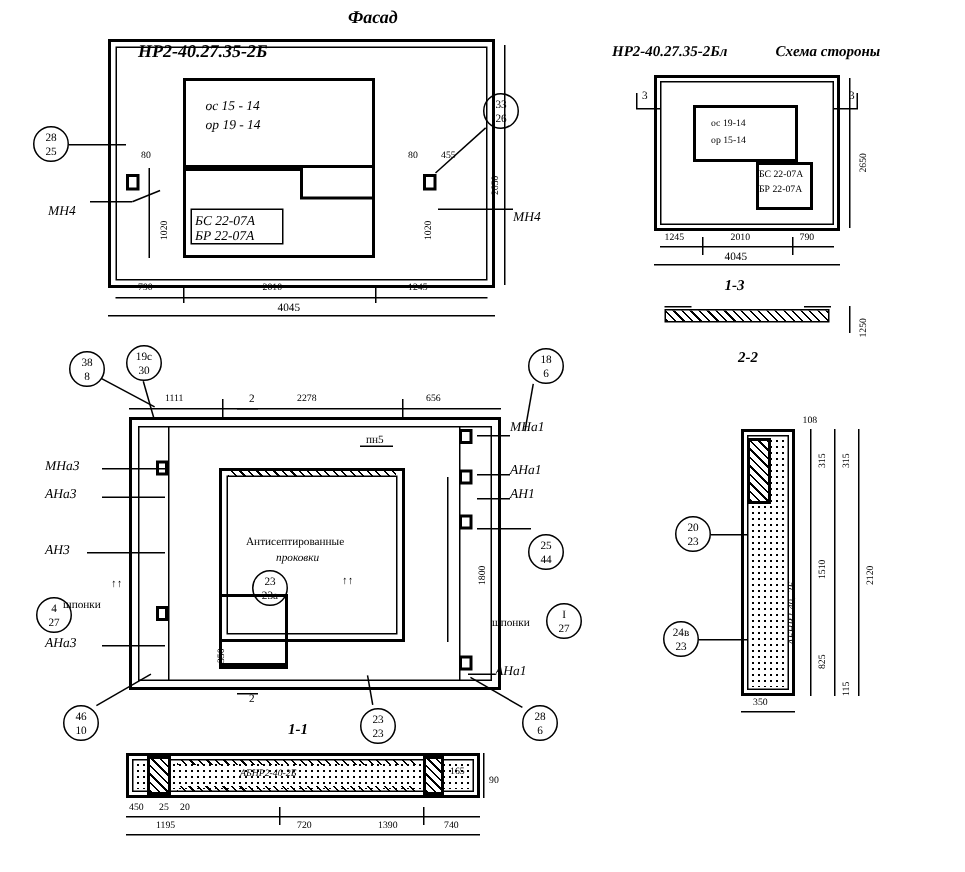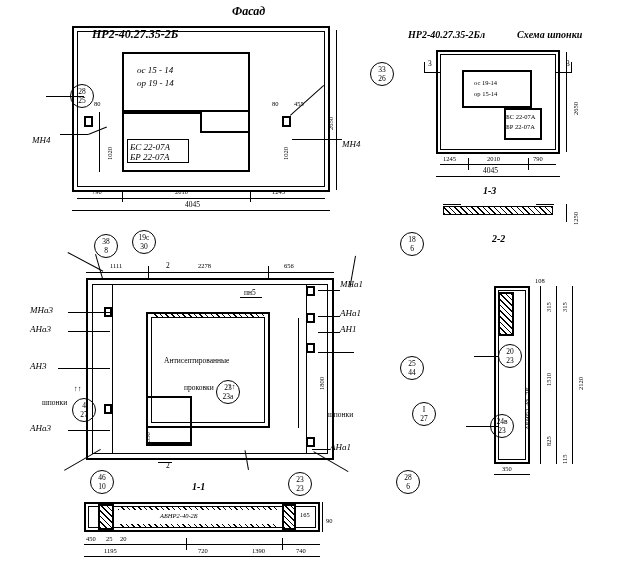--- a/index.html
+++ b/index.html
@@ -13,21 +13,21 @@
   .sm{font-size:7.5px;}
   .xs{font-size:6.5px;}
   .ln{position:absolute;background:#000;}
   .h{height:1px;}
   .v{width:1px;}
   .h2{height:2px;}
   .v2{width:2px;}
   .box{position:absolute;border:1px solid #000;box-sizing:border-box;}
   .box2{position:absolute;border:2px solid #000;box-sizing:border-box;}
   .circ{position:absolute;border:1px solid #000;border-radius:50%;
-        box-sizing:border-box;text-align:center;margin-left:48px;}
+        box-sizing:border-box;text-align:center;}
   .circ .num{font-size:7.5px;line-height:9px;display:block;}
   .circ .den{font-size:7.5px;line-height:9px;display:block;text-align:center;}
   .circ .bar{height:1px;background:#000;width:72%;margin:0 auto;}
   .lead{position:absolute;background:#000;height:1px;transform-origin:0 0;}
   .rot{position:absolute;transform-origin:0 0;white-space:nowrap;font-size:7.5px;}
   .hatch{position:absolute;
     background-image:repeating-linear-gradient(45deg,#000 0 1px,transparent 1px 4px);}
   .dotfill{position:absolute;
     background-image:radial-gradient(#000 0.5px, transparent 0.6px);
     background-size:4px 4px;}
@@ -91,21 +91,21 @@
   <div class="ln h" style="left:46px;top:96px;width:38px;"></div>
 
   <div class="circ" style="left:322px;top:62px;width:24px;height:24px;padding-top:2px;">
     <span class="num">33</span>
     <span class="bar"></span>
     <span class="den">26</span>
   </div>
   <div class="lead" style="left:290px;top:115px;width:45px;transform:rotate(-42deg);"></div>
 
   <div class="t med" style="left:408px;top:30px;">НР2-40.27.35-2Бл</div>
-  <div class="t med" style="left:517px;top:30px;">Схема шпонки</div>
+  <div class="t med" style="left:517px;top:30px;">Схема стороны</div>
 
   <div class="box2" style="left:436px;top:50px;width:124px;height:104px;"></div>
   <div class="box" style="left:440px;top:54px;width:116px;height:96px;"></div>
 
   <div class="box2" style="left:462px;top:70px;width:70px;height:38px;"></div>
   <div class="t xs" style="left:474px;top:80px;">ос 19-14</div>
   <div class="t xs" style="left:474px;top:91px;">ор 15-14</div>
 
   <div class="box2" style="left:504px;top:108px;width:38px;height:32px;"></div>
   <div class="t xs" style="left:506px;top:114px;">БС 22-07А</div>
@@ -146,21 +146,21 @@
   <div class="ln v" style="left:306px;top:284px;height:170px;"></div>
 
   <div class="box2" style="left:146px;top:312px;width:124px;height:116px;"></div>
   <div class="box" style="left:151px;top:317px;width:114px;height:106px;"></div>
   <div class="box2" style="left:146px;top:396px;width:46px;height:48px;"></div>
   <div class="ln h2" style="left:146px;top:444px;width:46px;"></div>
 
   <div class="hatch" style="left:152px;top:313px;width:112px;height:5px;"></div>
 
   <div class="t sm" style="left:164px;top:357px;">Антисептированные</div>
-  <div class="t sm" style="left:184px;top:384px;">проковки</div>
+  <div class="t sm" style="left:184px;top:368px;font-style:italic;">проковки</div>
 
   <div class="t ti" style="left:30px;top:306px;">МНа3</div>
   <div class="ln h" style="left:68px;top:312px;width:42px;"></div>
   <div class="t ti" style="left:30px;top:325px;">АНа3</div>
   <div class="ln h" style="left:68px;top:331px;width:42px;"></div>
   <div class="t ti" style="left:30px;top:362px;">АН3</div>
   <div class="ln h" style="left:58px;top:368px;width:52px;"></div>
   <div class="t ti" style="left:30px;top:424px;">АНа3</div>
   <div class="ln h" style="left:68px;top:430px;width:42px;"></div>
 

